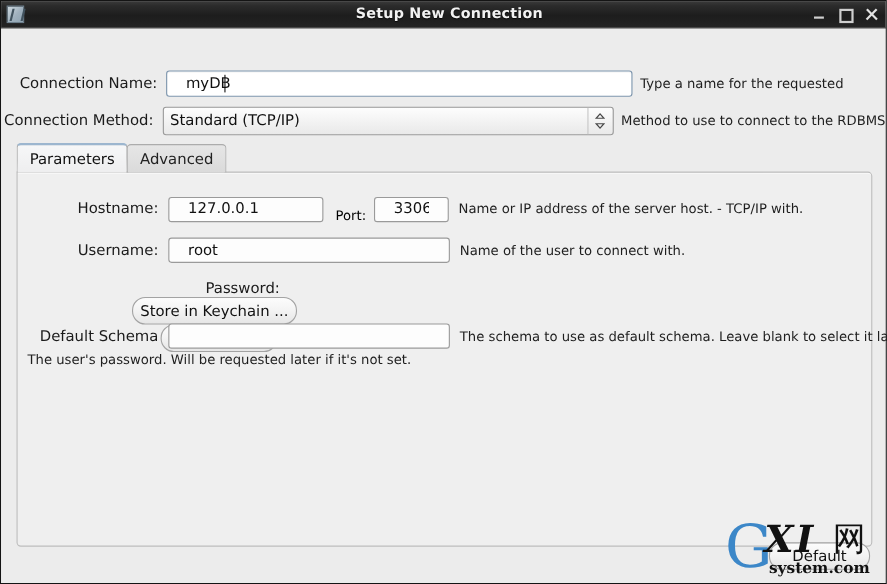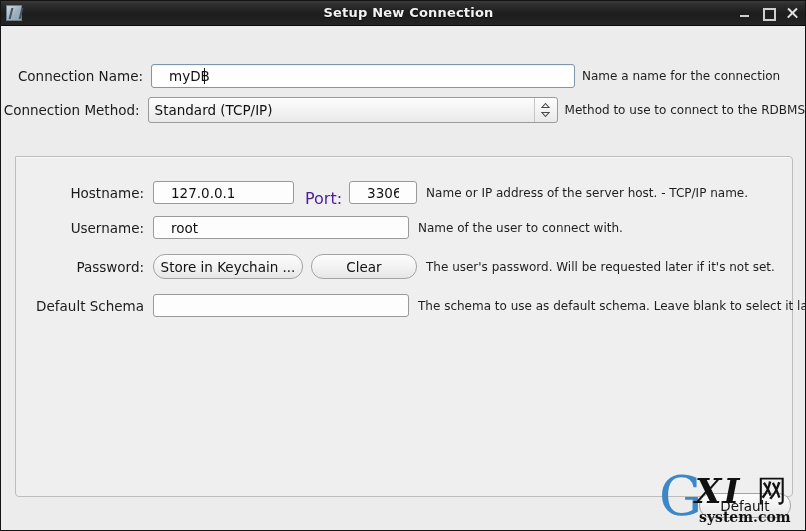--- a/index.html
+++ b/index.html
@@ -263,31 +263,31 @@
     width: 137px;
     text-align: right;
     font-size: 13.5px;
     color: #1b1b1b;
     white-space: nowrap;
     padding-right: 9px;
     box-sizing: border-box;
   }
   .r-host   { top: 20px; }
   .r-user   { top: 59px; }
-  .r-pass   { top: 97px; }
+  .r-pass   { top: 97px; flex-direction: column; }
   .r-schema { top: 137px; }
 
   .in-host   { width: 141px; height: 23px; }
   .in-port   { width: 68px;  height: 23px; }
   .in-user   { width: 256px; height: 23px; }
   .in-schema { width: 256px; height: 23px; background: #ffffff; }
 
   .port-label {
-    font-size: 16px;
-    color: #4c1d95;
+    font-size: 12px;
+    color: #000000;
     margin: 12px 7px 0 11px;
     white-space: nowrap;
   }
 
   button.btn {
     box-sizing: border-box;
     font-family: "DejaVu Sans", "Liberation Sans", sans-serif;
     font-size: 13.5px;
     color: #111;
     background: linear-gradient(to bottom, #fcfcfc 0%, #f4f4f4 45%, #e6e6e6 100%);
@@ -378,46 +378,54 @@
   </div>
 
   <div class="body">
 
     <div class="toprow row-name">
       <div class="lbl-right lbl-cn">Connection Name:</div>
       <div class="namefield-wrap" style="margin-left:8px;">
         <input class="txt focused" type="text" value="myDB" style="">
         <span class="caret"></span>
       </div>
-      <div class="hint">Name a name for the connection</div>
+      <div class="hint">Type a name for the requested</div>
     </div>
 
     <div class="toprow row-method">
       <div class="lbl-right lbl-cn">Connection Method:</div>
       <div class="combo" style="margin-left:8px;">
         <span class="combo-text">Standard (TCP/IP)</span>
         <span class="combo-arrow">
           <svg width="11" height="16" viewBox="0 0 11 16" aria-hidden="true">
             <path d="M5.5 1.5 L9 5.5 L2 5.5 Z" fill="none" stroke="#4a4a4a" stroke-width="1.1"></path>
             <path d="M5.5 14.5 L9 10.5 L2 10.5 Z" fill="none" stroke="#4a4a4a" stroke-width="1.1"></path>
           </svg>
         </span>
       </div>
       <div class="hint">Method to use to connect to the RDBMS</div>
     </div>
 
+    <div class="tabstrip">
+      <div class="tab active">
+        <span>Parameters</span>
+      </div>
+      <div class="tab inactive">
+        <span>Advanced</span>
+      </div>
+    </div>
 
     <div class="panel">
 
       <div class="frow r-host">
         <div class="flabel">Hostname:</div>
         <input class="txt in-host" type="text" value="127.0.0.1" style="">
         <span class="port-label">Port:</span>
         <input class="txt in-port" type="text" value="3306" style="">
-        <span class="hint hint-in">Name or IP address of the server host. - TCP/IP name.</span>
+        <span class="hint hint-in">Name or IP address of the server host. - TCP/IP with.</span>
       </div>
 
       <div class="frow r-user">
         <div class="flabel">Username:</div>
         <input class="txt in-user" type="text" value="root" style="">
         <span class="hint hint-in">Name of the user to connect with.</span>
       </div>
 
       <div class="frow r-pass">
         <div class="flabel">Password:</div>

